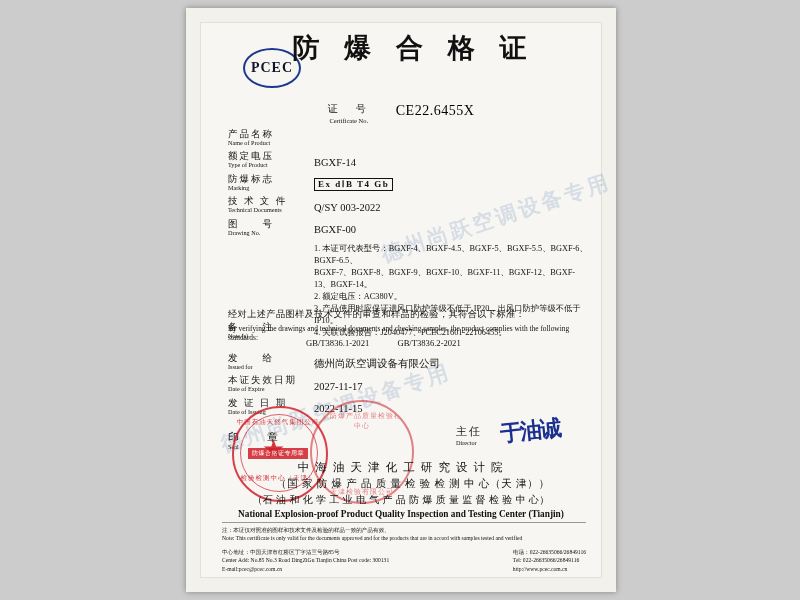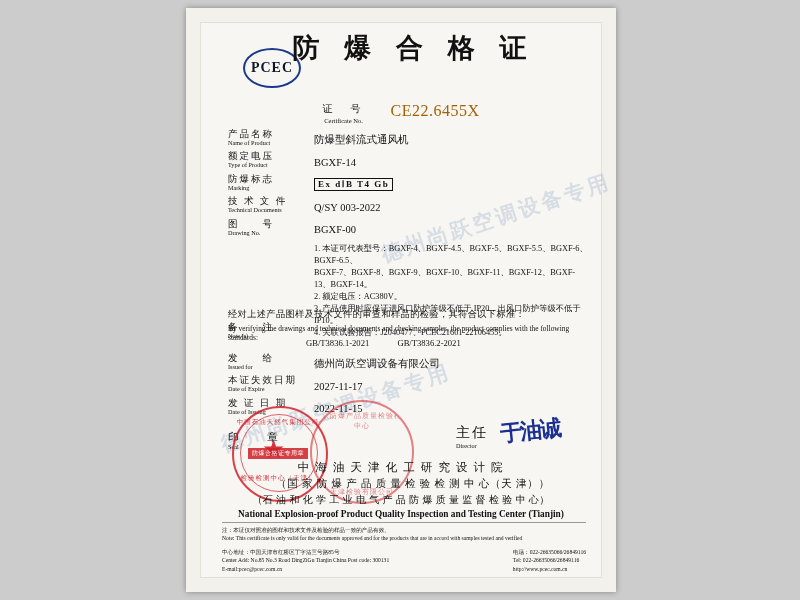--- a/index.html
+++ b/index.html
@@ -99,23 +99,23 @@
     top: 90px;
     text-align: center;
     font-family: "Liberation Serif", serif;
   }
   .certno-label-cn { font-size: 10px; letter-spacing: 4px; color:#111; }
   .certno-label-en { font-size: 6.5px; color:#111; display:block; margin-top:1px;}
   .certno-label { display:inline-block; text-align:center; vertical-align: middle; margin-right: 22px;}
   .certno-value {
     display:inline-block;
     vertical-align: middle;
-    font-size: 16px;
+    font-size: 14px;
     letter-spacing: 0.5px;
-    color:#a16207;
+    color:#000000;
     font-family: "Liberation Serif", serif;
   }
 
   
   .fields {
     position: absolute;
     left: 42px;
     top: 122px;
     right: 26px;
   }
@@ -263,21 +263,21 @@
   }
   .sealrow-label .cn { font-size: 11px; letter-spacing: 2px; display:block; color:#111;}
   .sealrow-label .en { font-size: 6.2px; display:block; color:#111;}
 
   .director {
     position: absolute;
     left: 270px;
     top: 416px;
     font-family: "Liberation Serif", serif;
   }
-  .director .cn { font-size: 14px; letter-spacing: 2px; color:#111; display:block;}
+  .director .cn { font-size: 11px; letter-spacing: 2px; color:#111; display:block;}
   .director .en { font-size: 6.2px; color:#111; display:block;}
   .signature {
     position: absolute;
     left: 314px;
     top: 408px;
     font-family: "Liberation Serif", serif;
     font-size: 22px;
     color: #1a2f8f;
     transform: rotate(-6deg);
     letter-spacing: -2px;
@@ -353,21 +353,20 @@
       <span class="certno-value">CE22.6455X</span>
     </div>
 
     <div class="fields">
 
       <div class="frow">
         <div class="flabel">
           <span class="cn">产品名称</span>
           <span class="en">Name of Product</span>
         </div>
-        <div class="fvalue">防爆型斜流式通风机</div>
       </div>
 
       <div class="frow">
         <div class="flabel">
           <span class="cn">额定电压</span>
           <span class="en">Type of Product</span>
         </div>
         <div class="fvalue">BGXF-14</div>
       </div>
 

